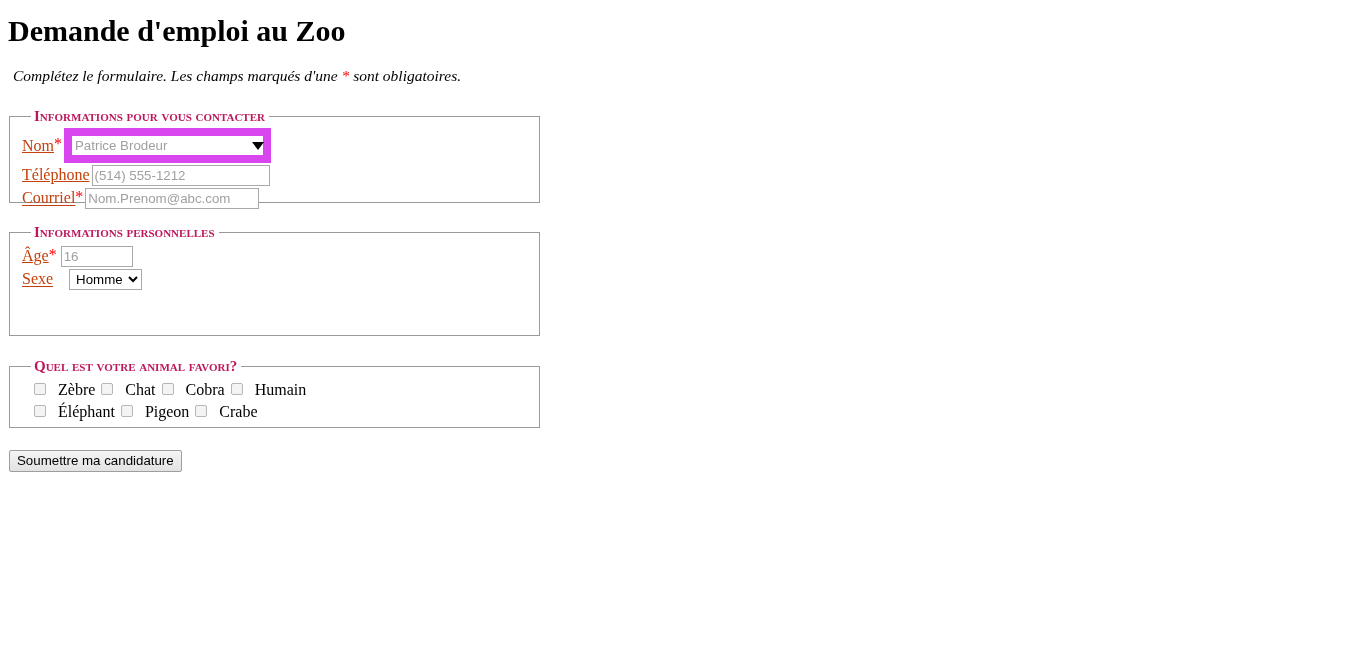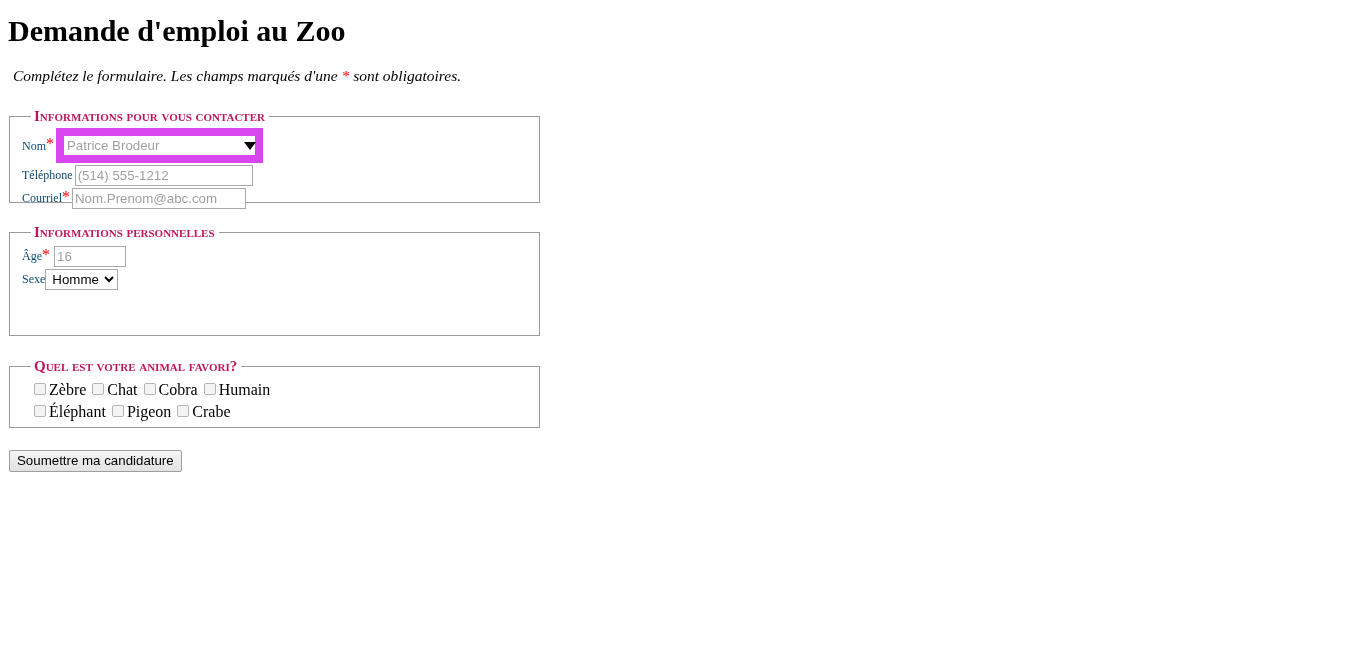--- a/index.html
+++ b/index.html
@@ -97,23 +97,24 @@
   
   .field-row {
     display: block;
     white-space: nowrap;
     line-height: 22px;
     margin: 0;
     padding: 0;
   }
   .field-label {
     font-family: "Liberation Serif", "DejaVu Serif", serif;
-    font-size: 12px;
-    color: #0c4a6e;
-    vertical-align: middle;
+    font-size: 16px;
+    color: #c2410c;
+    vertical-align: middle;
+    text-decoration: underline;
   }
 
   
   input.txt {
     font-family: "Liberation Sans", "DejaVu Sans", sans-serif;
     font-size: 13.3px;
     line-height: normal;
     color: #000000;
     background: #ffffff;
     border: 1px solid #a9a9a9;
@@ -158,21 +159,21 @@
   }
 
   
   select.sel {
     font-family: "Liberation Sans", "DejaVu Sans", sans-serif;
     font-size: 13.3px;
     color: #000000;
     background: #ffffff;
     border: 1px solid #a9a9a9;
     padding: 1px 2px;
-    margin-left: 0;
+    margin-left: 16px;
     height: 21px;
     vertical-align: middle;
   }
 
   
   .ta-row {
     position: relative;
     white-space: nowrap;
     margin-top: 16px;
   }
@@ -223,20 +224,21 @@
     background: #f4f4f4;
     margin: 0 3px 0 0;
     vertical-align: -1px;
     padding: 0;
   }
   .check-item label {
     font-family: "Liberation Serif", "DejaVu Serif", serif;
     font-size: 16px;
     color: #000000;
     vertical-align: middle;
+    margin-left: 9px;
   }
 
   
   .submit-btn {
     position: absolute;
     left: 9px;
     top: 450px;
     font-family: "Liberation Sans", "DejaVu Sans", sans-serif;
     font-size: 13.3px;
     line-height: normal;

